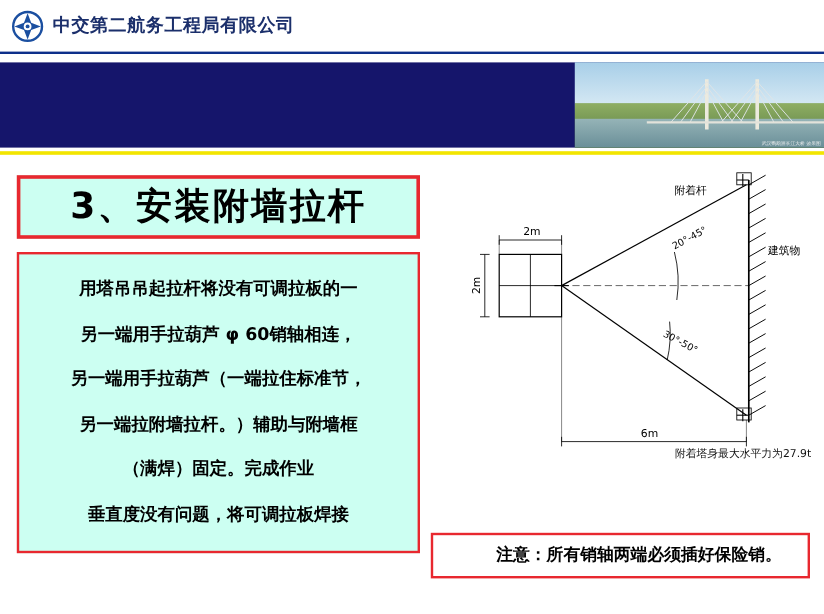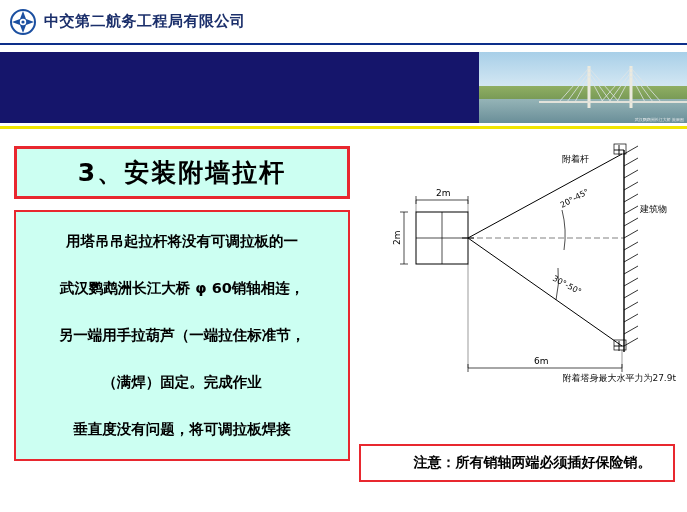--- a/index.html
+++ b/index.html
@@ -109,21 +109,21 @@
     width: 336px;
     height: 53px;
     border: 3px solid #e8282f;
     background: #ccfff2;
     display: flex;
     align-items: center;
     justify-content: center;
     box-sizing: border-box;
   }
   .title-text {
-    font-size: 25px;
+    font-size: 30px;
     font-weight: bold;
     color: #000000;
     letter-spacing: 2px;
     font-family: "DejaVu Sans", "Liberation Sans", sans-serif;
   }
 
   .body-box {
     position: absolute;
     left: 14px;
     top: 210px;
@@ -233,22 +233,23 @@
   </div>
 </div>
 <div class="banner-bottom-rule"></div>
 
 <div class="title-box">
   <div class="title-text">3、安装附墙拉杆</div>
 </div>
 
 <div class="body-box">
   <div class="body-line">用塔吊吊起拉杆将没有可调拉板的一</div>
-  <div class="body-line">武汉鹦鹉洲长江大桥 φ 60销轴相连，</div>
+  <div class="body-line">另一端用手拉葫芦 φ 60销轴相连，</div>
   <div class="body-line">另一端用手拉葫芦（一端拉住标准节，</div>
+  <div class="body-line">另一端拉附墙拉杆。）辅助与附墙框</div>
   <div class="body-line">（满焊）固定。完成作业</div>
   <div class="body-line">垂直度没有问题，将可调拉板焊接</div>
 </div>
 
 <div class="diagram">
   <svg width="310" height="250" viewBox="0 0 310 250">
 
     <rect x="50" y="72" width="52" height="52" fill="none" stroke="#000" stroke-width="1"></rect>
     <line x1="76" y1="72" x2="76" y2="124" stroke="#000" stroke-width="0.7"></line>
     <line x1="50" y1="98" x2="102" y2="98" stroke="#000" stroke-width="0.7"></line>

